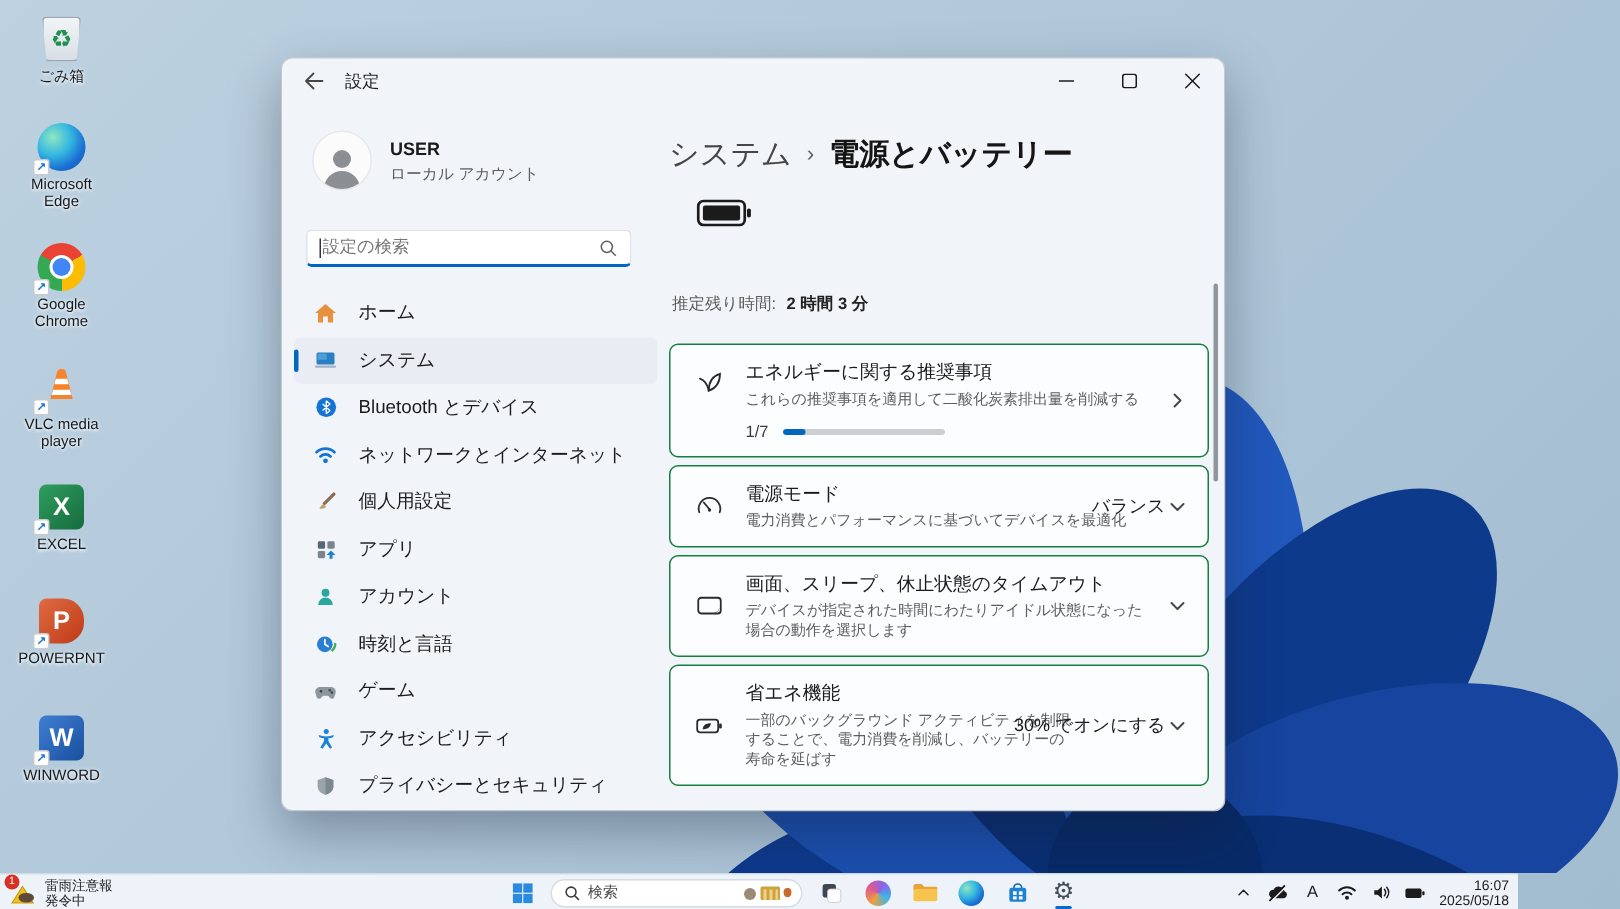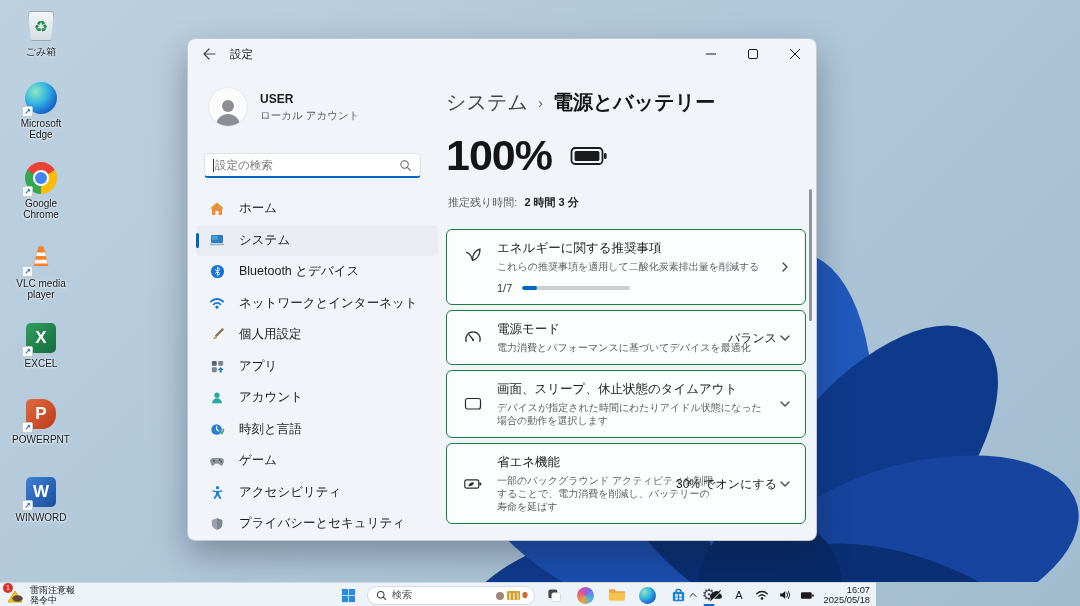--- a/index.html
+++ b/index.html
@@ -90,21 +90,21 @@
   .card-val { position:absolute; right:28px; top:50%; transform:translateY(-50%); font-size:12px; color:#1b1b1b; white-space:nowrap; }
   .prog-row { display:flex; align-items:center; margin-top:9px; }
   .prog-label { font-size:11px; color:#3b3b3b; }
   .prog-track { width:108px; height:4px; border-radius:2px; background:#cbcfd3; margin-left:10px; overflow:hidden; }
   .prog-fill { height:100%; border-radius:2px; background:#0067c0; }
   .card.c4 .card-desc { max-width:218px; }
   .card.c3 .card-desc { max-width:268px; }
   .scrollthumb { position:absolute; right:4px; top:150px; width:3px; height:132px; background:#8f969c; border-radius:2px; }
 
   
-  .taskbar { position:absolute; left:0; top:582px; width:876px; height:24px;
+  .taskbar { position:absolute; left:0; top:582px; width:1012px; height:24px;
              background:rgba(239,245,250,.96); border-top:1px solid rgba(205,216,226,.9);padding-left:32px; }
   .weather { position:absolute; left:5px; top:1px; display:flex; align-items:center; height:22px; }
   .weather-art { position:relative; width:20px; height:18px; }
   .weather-badge { position:absolute; left:-2px; top:-3px; min-width:10px; height:10px; border-radius:5px;
                    background:#d93025; color:#fff; font-size:7px; line-height:10px; text-align:center; padding:0 1px; }
   .weather-texts { margin-left:5px; font-size:9px; line-height:10px; color:#1b1b1b; }
   .tb-center { position:absolute; left:336px; top:0; height:24px; display:flex; align-items:center; gap:7px; }
   .tb-btn { width:24px; height:22px; display:flex; align-items:center; justify-content:center; position:relative; border-radius:4px; }
   .tb-pill { width:168px; height:19px; border-radius:10px; background:#fff; border:1px solid #d5dce2;
              display:flex; align-items:center; padding:0 3px 0 8px; }
@@ -355,21 +355,20 @@
   </div>
 
   <div class="content">
     <div class="crumbs">
       <span class="crumb-parent">システム</span>
       <span class="crumb-sep">›</span>
       <span class="crumb-cur">電源とバッテリー</span>
     </div>
 
     <div class="pct-row">
-      <span class="pct">100%</span>
       <svg class="pct-batt" width="38" height="22" viewBox="0 0 38 22">
         <rect x="1.5" y="3" width="31" height="16" rx="3.5" fill="none" stroke="#1b1b1b" stroke-width="1.8"></rect>
         <rect x="4.6" y="6" width="24.8" height="10" rx="1.5" fill="#1b1b1b"></rect>
         <rect x="34" y="8" width="2.6" height="6" rx="1.2" fill="#1b1b1b"></rect>
       </svg>
     </div>
     <div class="remain">
       <span class="remain-label">推定残り時間:</span>
       <span class="remain-val">2 時間 3 分</span>
     </div>

